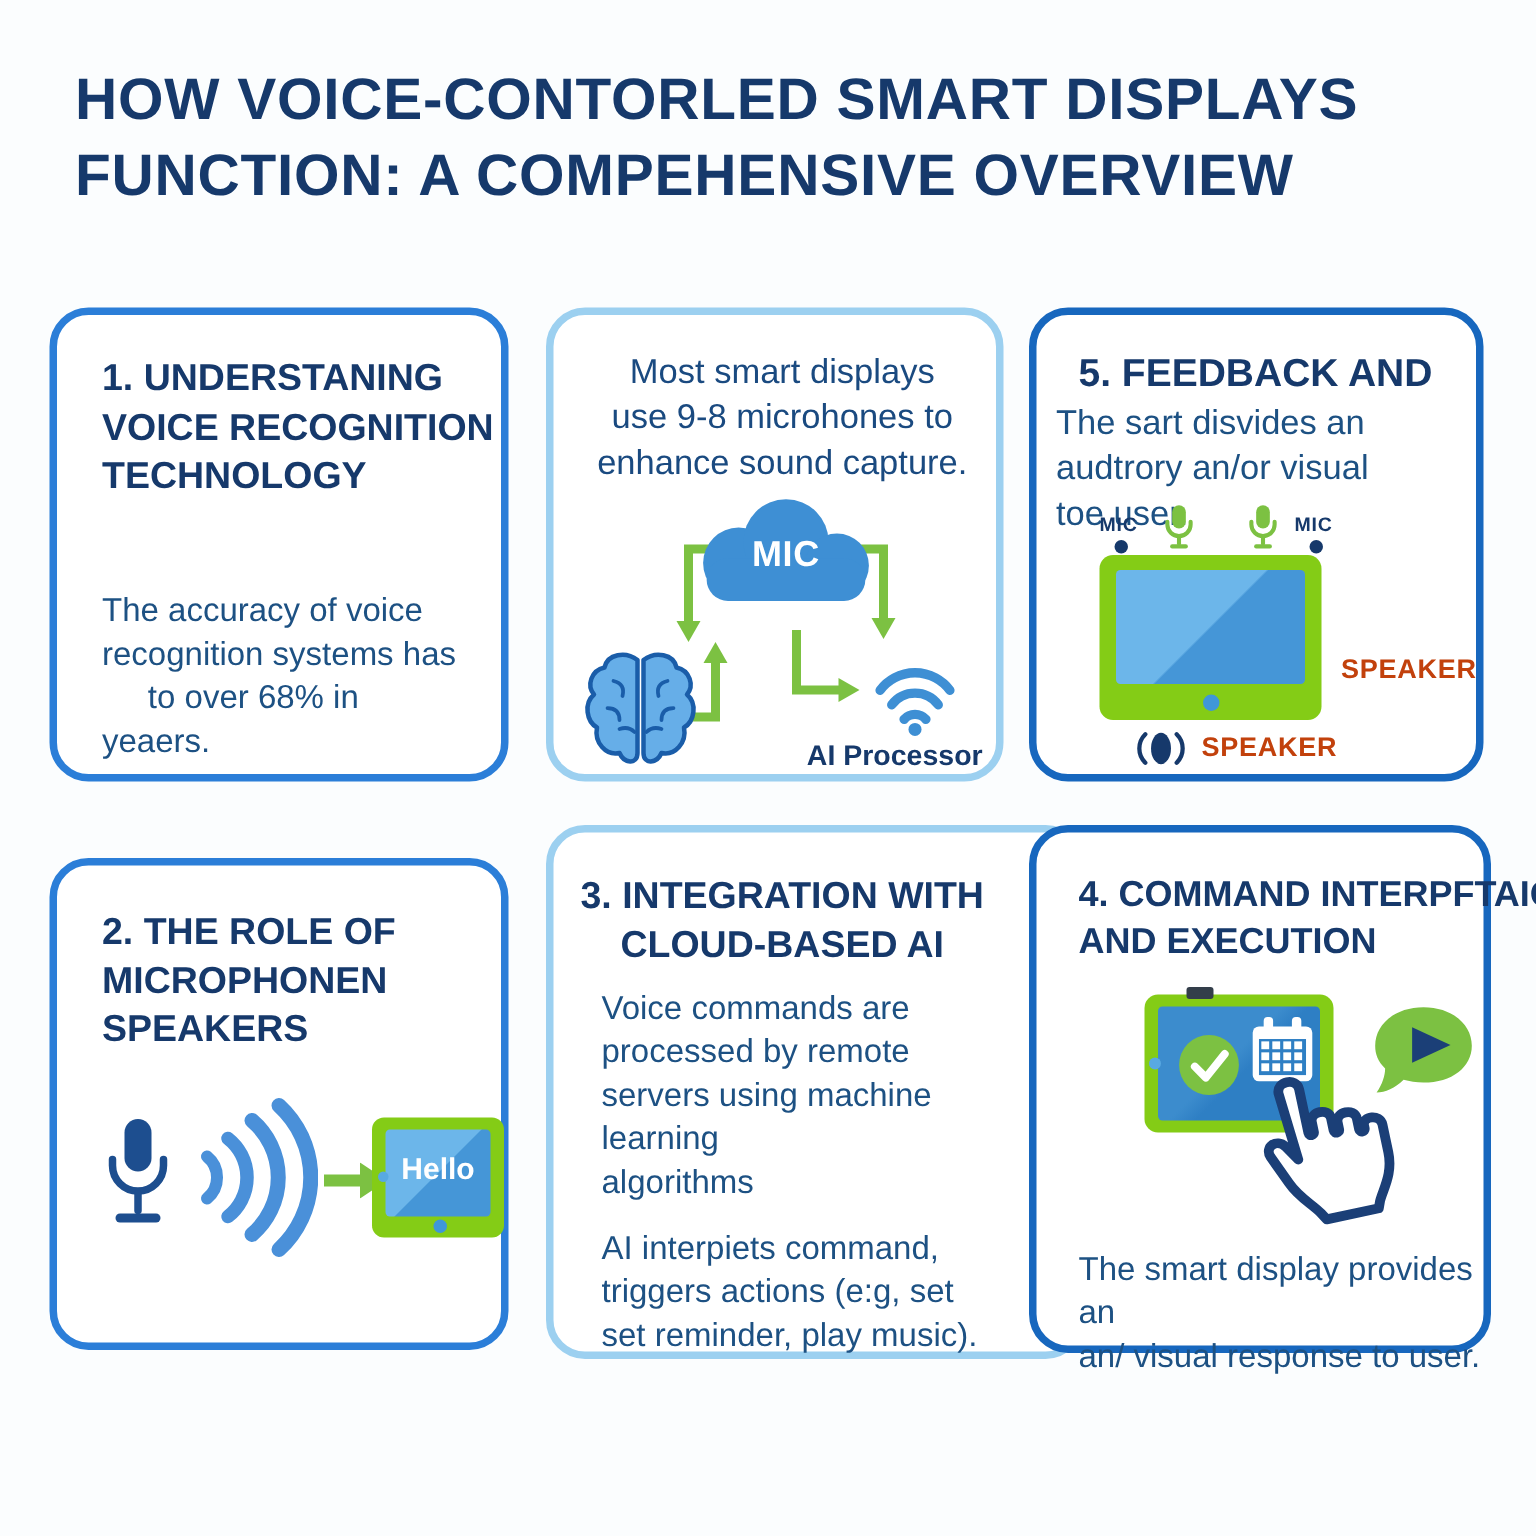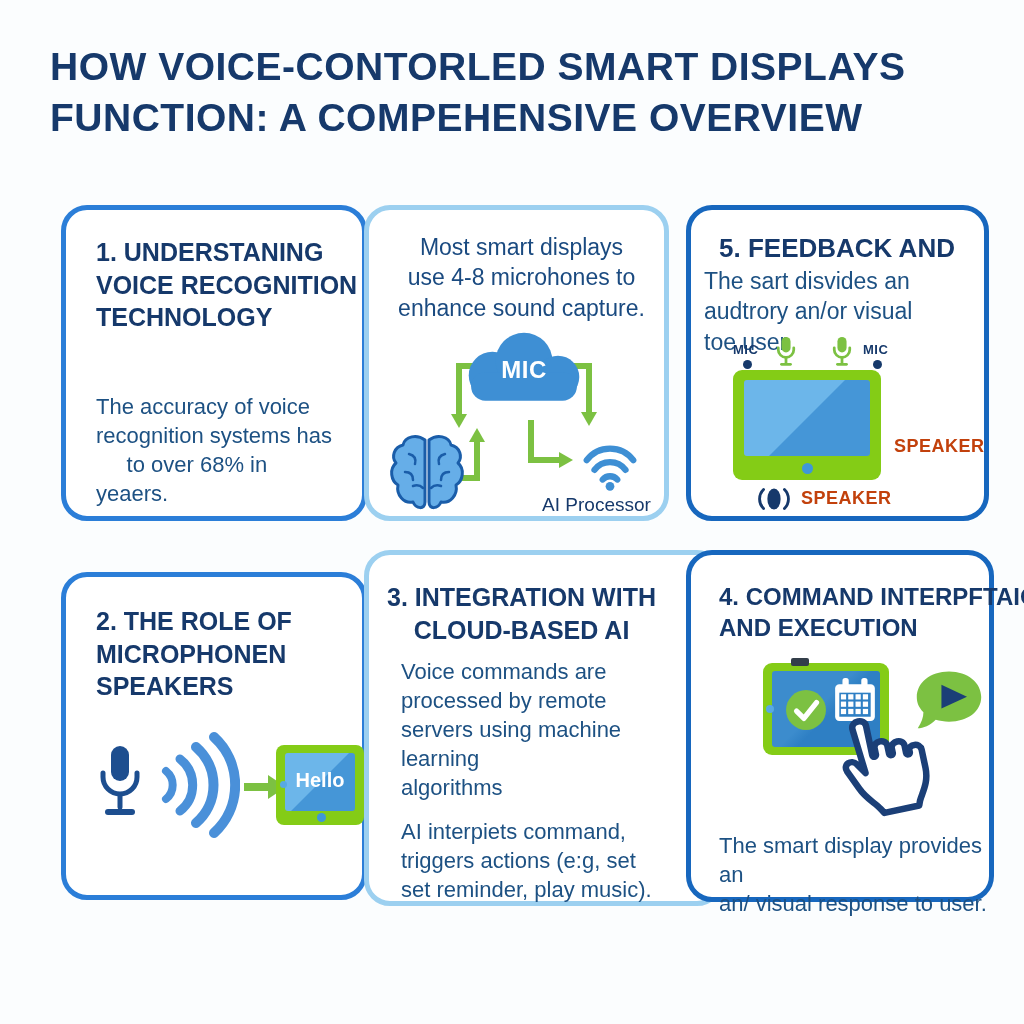--- a/index.html
+++ b/index.html
@@ -11,21 +11,21 @@
   }
   .title{
     position:absolute;left:50px;top:42px;width:920px;
     font-size:39px;font-weight:bold;line-height:1.3;letter-spacing:.5px;
     color:#16396b;white-space:pre-wrap;
   }
   .card{
     position:absolute;background:#ffffff;border-radius:26px;
     box-sizing:border-box;border:5px solid #2b7ed8;
   }
-  .b-med{border-color:#2b7ed8;margin-left:28px;}
+  .b-med{border-color:#2b7ed8;}
   .b-light{border-color:#9cd0f0;}
   .b-dark{border-color:#1767be;}
   #card1{left:33px;top:205px;width:306px;height:316px;}
   #card2{left:364px;top:205px;width:305px;height:316px;}
   #card3{left:686px;top:205px;width:303px;height:316px;}
   #card4{left:33px;top:572px;width:306px;height:328px;}
   #card5{left:364px;top:550px;width:359px;height:356px;}
   #card6{left:686px;top:550px;width:308px;height:352px;}
   .heading{
     position:absolute;font-weight:bold;font-size:25px;line-height:1.3;
@@ -46,21 +46,21 @@
   }
   .screen{position:absolute;border-radius:3px;}
   .screen-diag{background:linear-gradient(135deg,#6cb6ea 49.5%,#4596d7 50.5%);}
   .homedot{position:absolute;border-radius:50%;background:#3f97d8;}
   .camdot{position:absolute;border-radius:50%;background:#58a9e2;}
   .cloud-label{
     position:absolute;text-align:center;color:#ffffff;font-weight:bold;
     font-size:24px;letter-spacing:.5px;
   }
   .proclabel{
-    position:absolute;text-align:center;color:#16396b;font-weight:normal;font-size:19px;
+    position:absolute;text-align:center;color:#16396b;font-weight:bold;font-size:19px;
   }
   .hello{
     position:absolute;width:100%;text-align:center;color:#ffffff;
     font-weight:bold;font-size:20px;
   }
   .nowrap{white-space:pre;}
 </style>
 </head>
 <body>
 
@@ -72,21 +72,21 @@
 VOICE RECOGNITION
 TECHNOLOGY</div>
   <div class="bodytxt" style="left:30px;top:182px;">The accuracy of voice
 recognition systems has
      to over 68% in
 yeaers.</div>
 </div>
 
 <div id="card2" class="card b-light">
   <div class="bodytxt centered" style="left:12px;top:22px;width:281px;font-size:23px;color:#1a4a80;">Most smart displays
-use 4-8 microhones to
+use 9-8 microhones to
 enhance sound capture.</div>
   <div class="diagram" style="left:12px;top:118px;width:281px;height:190px;">
 
     <svg class="abs" style="left:0;top:0;" width="281" height="190" viewBox="0 0 281 190">
       <g stroke="#7cc142" stroke-width="6" fill="none">
         <path d="M102 38 L78 38 L78 88"></path>
         <path d="M64 150 L96 150 L96 112"></path>
         <path d="M150 92 L150 132 L180 132"></path>
         <path d="M172 38 L208 38 L208 86"></path>
       </g>

